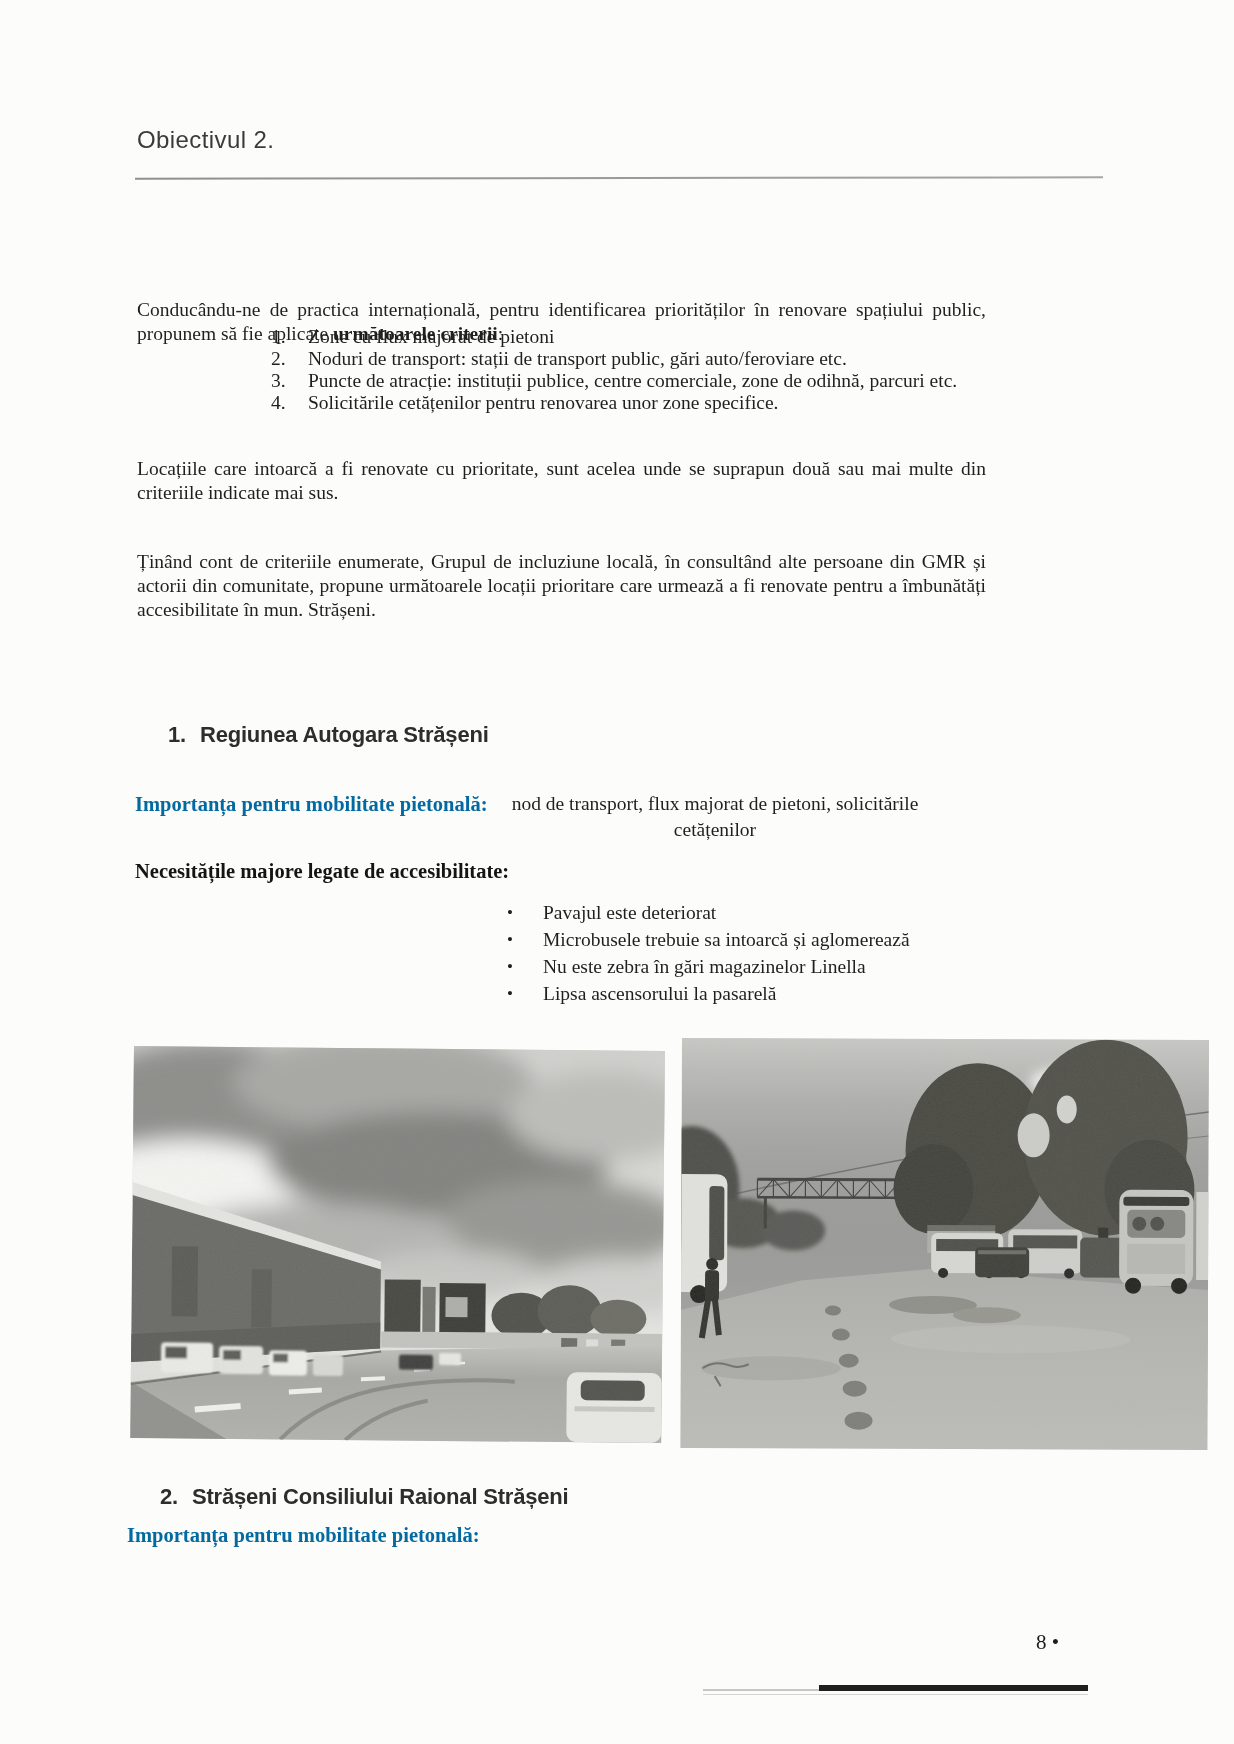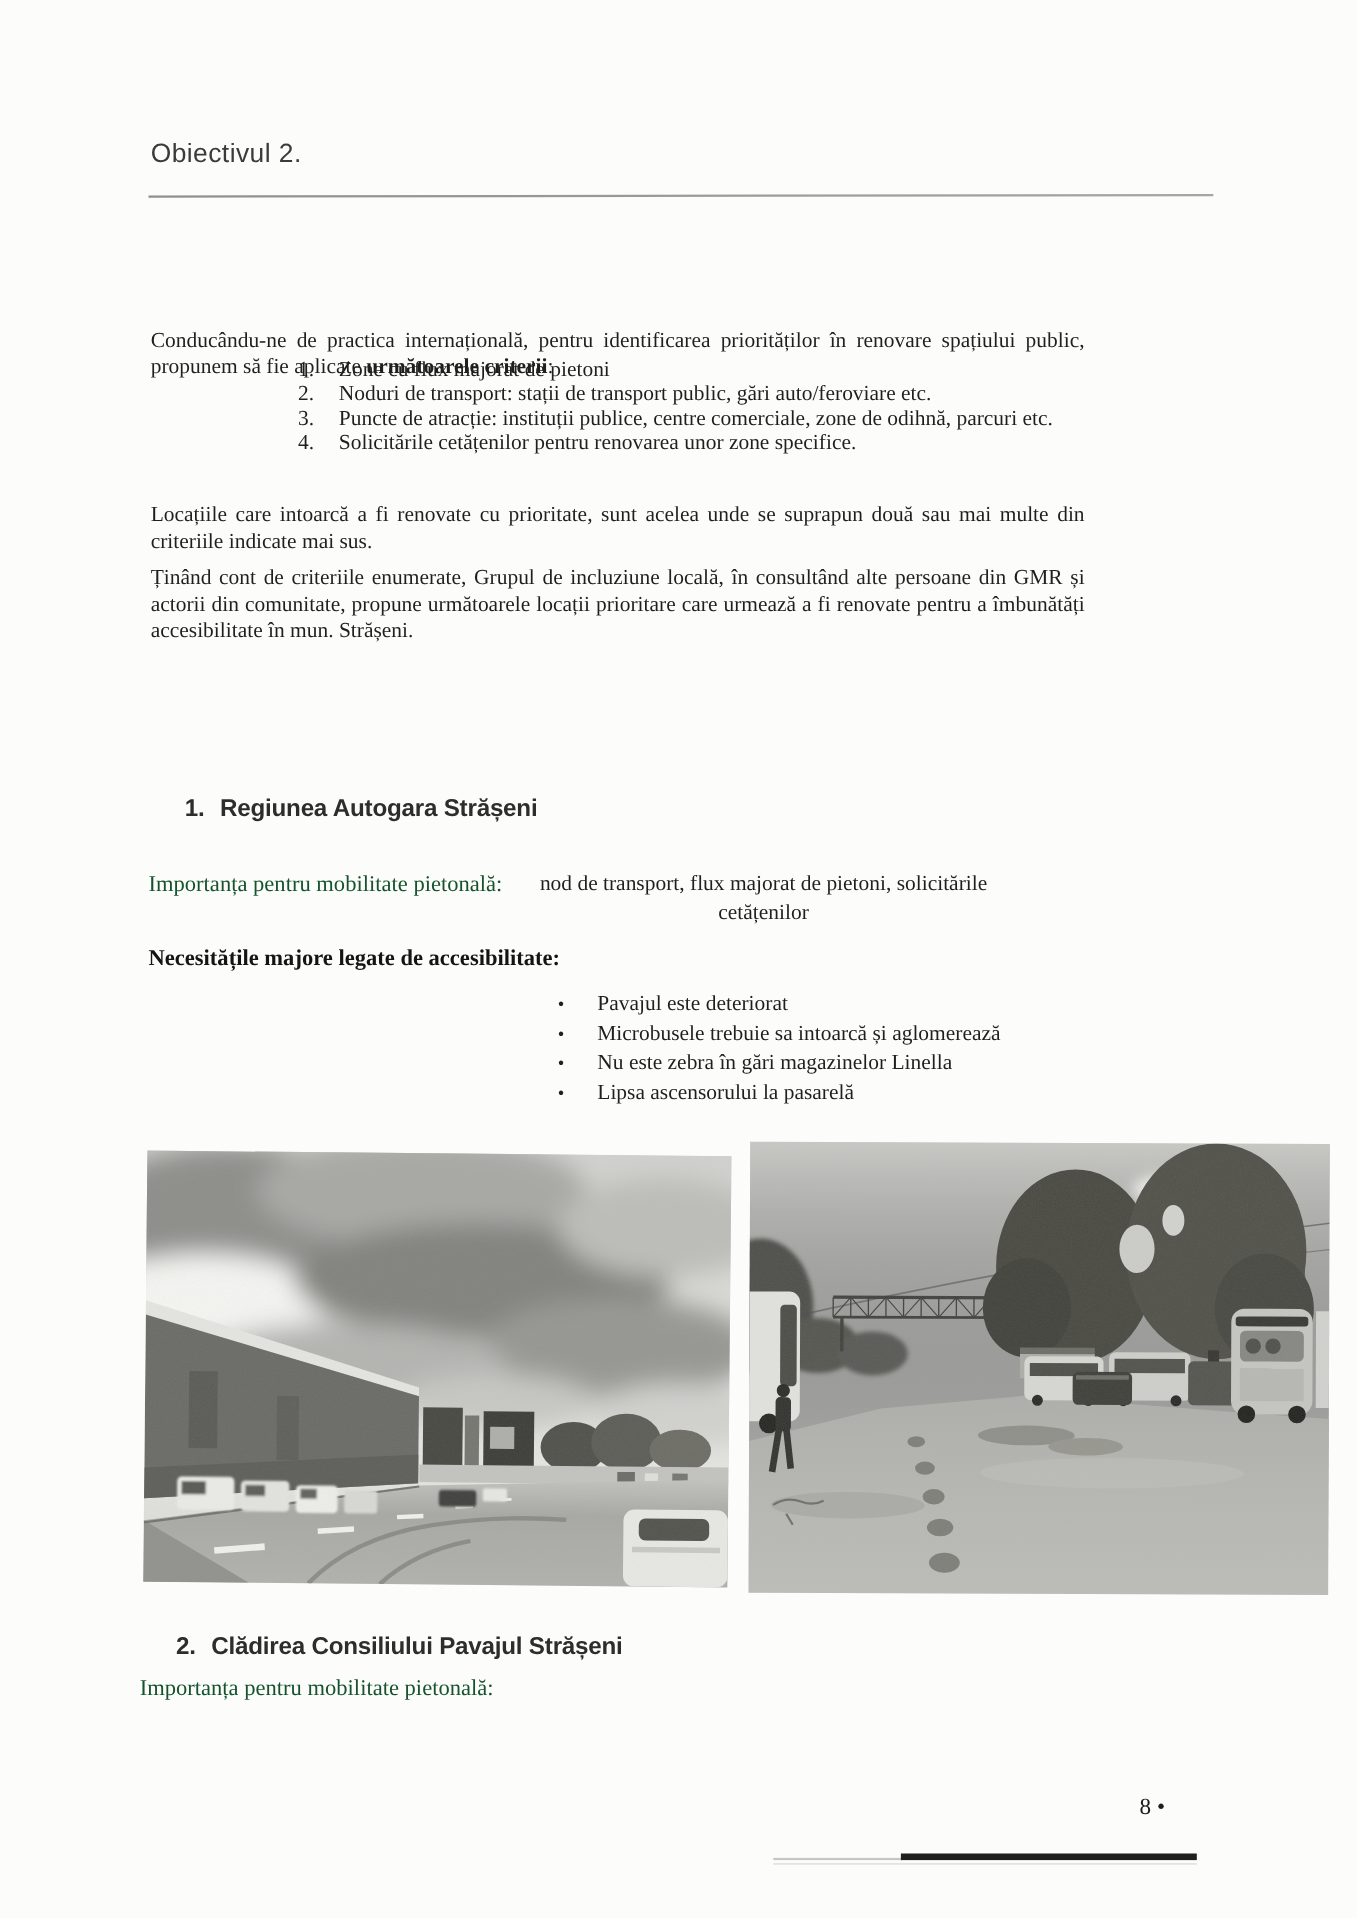--- a/index.html
+++ b/index.html
@@ -20,39 +20,39 @@
     transform:rotate(-0.08deg);
   }
   .subtitle {
     position:absolute; left:137px; top:187px; width:800px;
     font-size:20px; font-weight:700; line-height:25px; color:#161614;
   }
   
   .p { position:absolute; font-size:19.5px; line-height:24px; text-align:justify; }
   #p-intro { left:137px; top:278px; width:849px; }
   #p-loc   { left:137px; top:437px; width:849px; }
-  #p-tin   { left:137px; top:478px; width:849px;margin-top:36px; }
+  #p-tin   { left:137px; top:514px; width:849px;margin-top:36px; }
   .criteria { position:absolute; left:271px; top:326px; width:716px; }
   .crit { display:flex; font-size:19.5px; line-height:22px; }
   .crit .num { flex:none; width:37px; }
   .crit .txt { flex:1; text-align:justify; }
   
   .sec-heading {
     position:absolute; display:flex;
     font-family:"Liberation Sans", sans-serif;
     font-size:22px; font-weight:600; color:#2d2d2b; letter-spacing:-0.2px;
   }
   .sec-heading .num { margin-right:14px; }
   #sec1 { left:168px; top:722px; }
   #sec2 { left:160px; top:1484px; }
   
   .importance { position:absolute; display:flex; line-height:26px; }
   #imp1 { left:135px; top:791px; }
   #imp2 { left:127px; top:1522px; }
-  .imp-label { font-weight:400; font-size:20.5px; white-space:nowrap; margin-right:10px; color:#14532d; }
+  .imp-label { font-weight:700; font-size:20.5px; white-space:nowrap; color:#0369a1; }
   .imp-desc { width:455px; text-align:center; font-size:19.5px;font-family:Liberation Serif, serif; }
   .needs-label {
     position:absolute; left:135px; top:860px;
     font-size:20.5px; font-weight:700; color:#141412;
   }
   
   .needs { position:absolute; left:507px; top:899px; }
   .need { display:flex; font-size:19.5px; line-height:27px; }
   .need .marker { flex:none; width:36px; font-size:17px; }
   
@@ -324,21 +324,21 @@
         <ellipse cx="174" cy="350" rx="12" ry="8" fill="#7d7d78"></ellipse>
         <ellipse cx="178" cy="382" rx="14" ry="9" fill="#7d7d78"></ellipse>
         <path d="M22,330 q12,-8 26,-3 q10,4 20,-1 M34,338 l6,10" stroke="#6e6e69" stroke-width="2" fill="none"></path>
       </g>
       <rect width="527" height="410" filter="url(#Rgrain)"></rect>
     </svg>
   </div>
 
   <div class="sec-heading" id="sec2">
     <span class="num">2.</span>
-    <span>Clădirea Consiliului Pavajul Strășeni</span>
+    <span>Strășeni Consiliului Raional Strășeni</span>
   </div>
 
   <div class="importance" id="imp2">
     <span class="imp-label">Importanța pentru mobilitate pietonală:</span>
   </div>
 
   <div class="page-num">8 •</div>
   <div class="foot-thin"></div>
   <div class="foot-thick"></div>
   <div class="foot-dots"></div>

